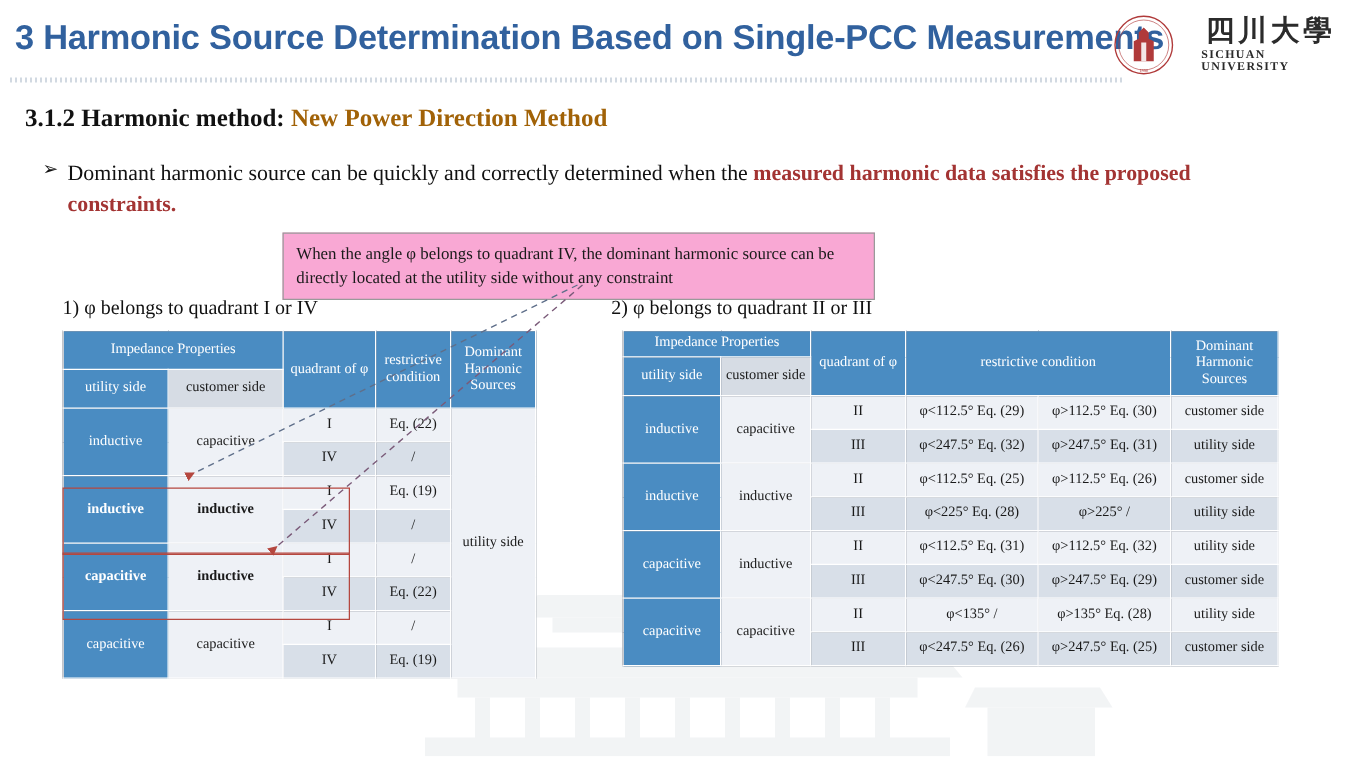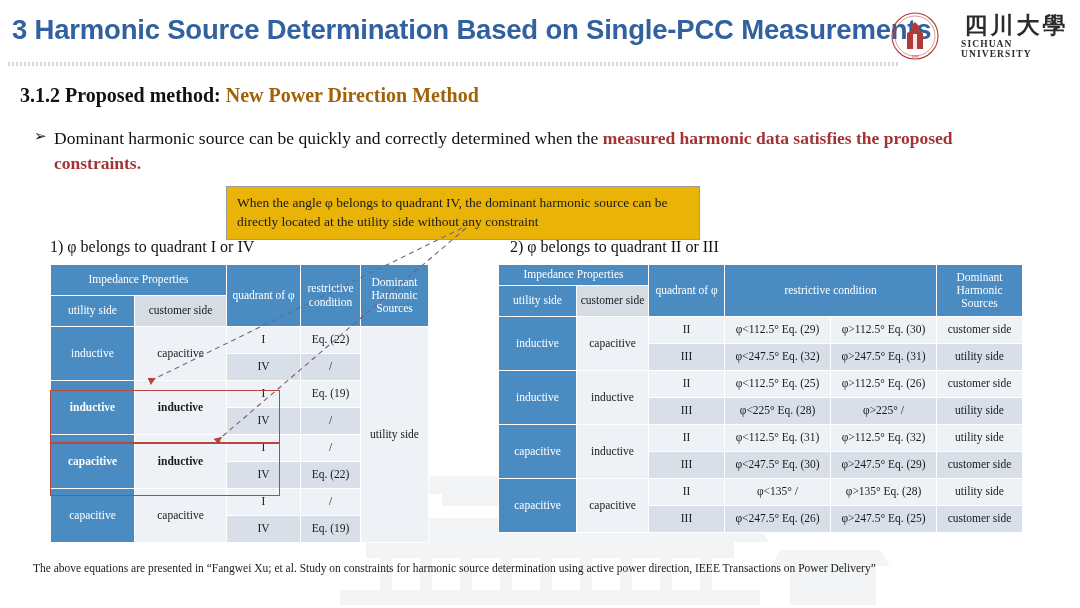--- a/index.html
+++ b/index.html
@@ -100,21 +100,21 @@
   }
   .bullet .btext { display: block; padding-left: 20px; }
   .hl-red { color: #a33433; font-weight: bold; }
 
   
   .callout {
     position: absolute;
     left: 226px; top: 186px;
     width: 474px;
     box-sizing: border-box;
-    background: #eab308;
+    background: #f9a8d4;
     border: 1px solid #9a9a9a;
     padding: 7px 10px 8px 10px;
     font-size: 13.5px;
     line-height: 1.38;
     color: #1a1a1a;
   }
 
   
   .arrows {
     position: absolute;
@@ -125,21 +125,21 @@
 
   
   .sub-label {
     position: absolute;
     font-size: 16px;
     color: #111;
     white-space: nowrap;
     font-family: Liberation Serif, serif;
   }
   #sub1 { left: 50px; top: 238px; }
-  #sub2 { left: 510px; top: 238px; }
+  #sub2 { left: 489px; top: 238px; }
 
   
   .tbl {
     position: absolute;
     border-collapse: collapse;
     font-size: 11.5px;
     color: #1a1a1a;
     background: #0f172a;
     table-layout: fixed;
   }
@@ -230,21 +230,21 @@
       <rect x="46" y="46" width="8" height="30" fill="#f3e6e6"></rect>
       <text x="50" y="93" font-size="7" fill="#b03a3a" text-anchor="middle" font-family="Liberation Serif, serif">1896</text>
     </svg>
     <div class="logo-text">
       <div class="logo-cn">四川大學</div>
       <div class="logo-en">SICHUAN UNIVERSITY</div>
     </div>
   </div>
 
   <div class="section-heading">
-    <span>3.1.2 Proposed method: </span><span class="accent">New Power Direction Method</span>
+    <span>3.1.2 Harmonic method: </span><span class="accent">New Power Direction Method</span>
   </div>
 
   <div class="bullet">
     <span class="marker">➢</span>
     <span class="btext"><span>Dominant harmonic source can be quickly and correctly determined when the </span><span class="hl-red">measured harmonic data satisfies the proposed constraints</span><span class="hl-red">.</span></span>
   </div>
 
   <div class="callout">When the angle φ belongs to quadrant IV, the dominant harmonic source can be directly located at the utility side without any constraint</div>
 
   <div class="sub-label" id="sub1">1) φ belongs to quadrant I or IV</div>
@@ -398,15 +398,14 @@
   <svg class="arrows">
     <defs>
       <marker id="ah" markerWidth="7" markerHeight="7" refX="6" refY="3.5" orient="auto">
         <polygon points="7,0 7,7 0,3.5" fill="#b5473f"></polygon>
       </marker>
     </defs>
     <line x1="462" y1="228" x2="150" y2="381" stroke="#5f6f8a" stroke-width="1.1" stroke-dasharray="5,4" marker-end="url(#ah)"></line>
     <line x1="466" y1="228" x2="217" y2="441" stroke="#7a5a78" stroke-width="1.1" stroke-dasharray="5,4" marker-end="url(#ah)"></line>
   </svg>
 
-  <div class="footer">The above equations are presented in  “Fangwei Xu; et al.   Study on constraints for harmonic source determination using active power direction, IEEE Transactions on Power Delivery”</div>
 
 </div>
 
 </body></html>

